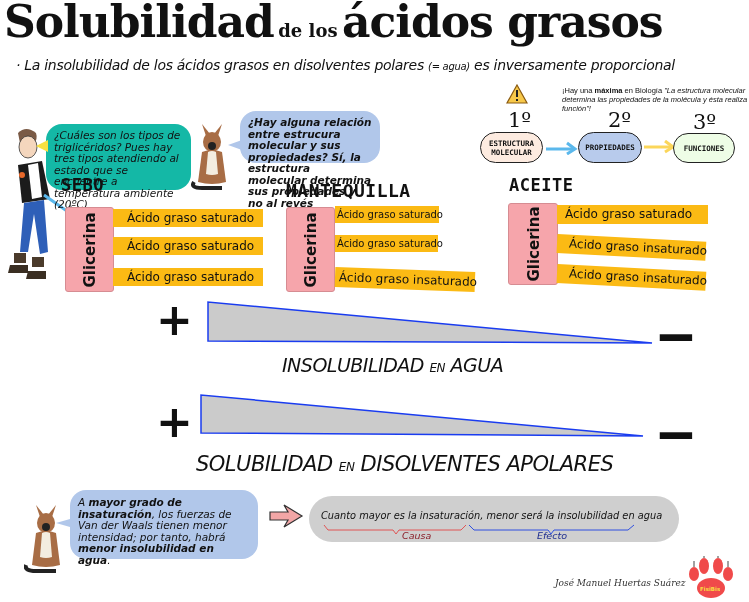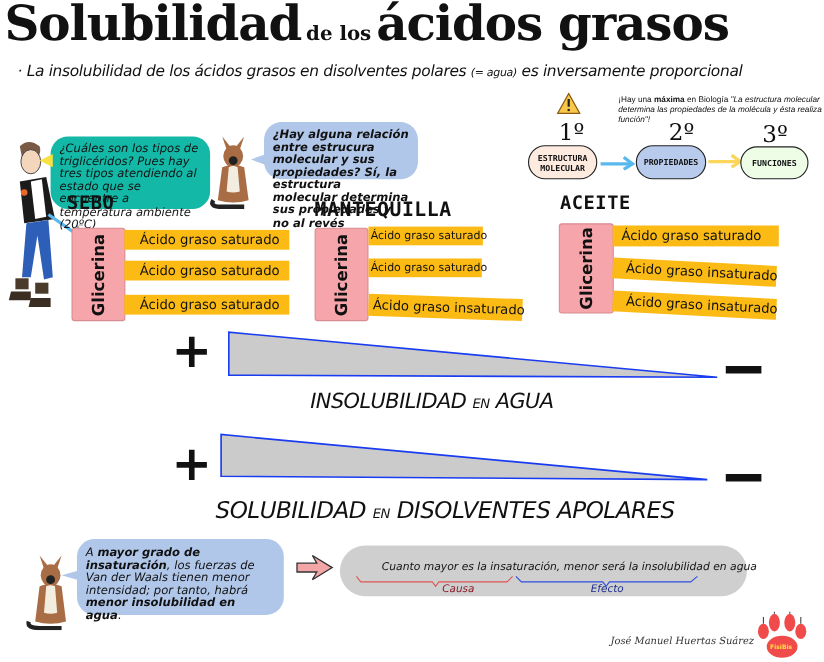--- a/index.html
+++ b/index.html
@@ -188,21 +188,21 @@
 </div>
 <div class="bubble-tail abs" style="left:56px;top:519px;border-top:4px solid transparent;border-bottom:4px solid transparent;border-right:14px solid #b1c7ea;"></div>
 
 <div class="abs" style="left:268px;top:503px;">
   <svg width="36" height="26" viewBox="0 0 36 26">
     <path d="M2,9 h18 l-4,-7 l18,11 l-18,11 l4,-7 h-18 z" fill="#f2a6a6" stroke="#333" stroke-width="1.2"></path>
   </svg>
 </div>
 
 <div class="abs" style="left:309px;top:496px;width:370px;height:46px;background:#cfcfcf;border-radius:23px;"></div>
-<div class="abs" style="left:321px;top:510px;font-family:'DejaVu Sans',sans-serif;font-style:italic;font-size:9.8px;white-space:nowrap;margin-left:26px;">Cuanto mayor es la insaturación, menor será la insolubilidad en agua</div>
+<div class="abs" style="left:321px;top:510px;font-family:'DejaVu Sans',sans-serif;font-style:italic;font-size:9.8px;white-space:nowrap;">Cuanto mayor es la insaturación, menor será la insolubilidad en agua</div>
 <div class="abs" style="left:323px;top:522px;">
   <svg width="145" height="12" viewBox="0 0 145 12">
     <polyline points="1,1 5,6 70,6 73,10 76,6 138,6 143,1" fill="none" stroke="#e05555" stroke-width="1"></polyline>
   </svg>
 </div>
 <div class="abs" style="left:468px;top:522px;">
   <svg width="168" height="12" viewBox="0 0 168 12">
     <polyline points="1,1 6,6 80,6 83,10 86,6 160,6 166,1" fill="none" stroke="#2f4fe0" stroke-width="1"></polyline>
   </svg>
 </div>

